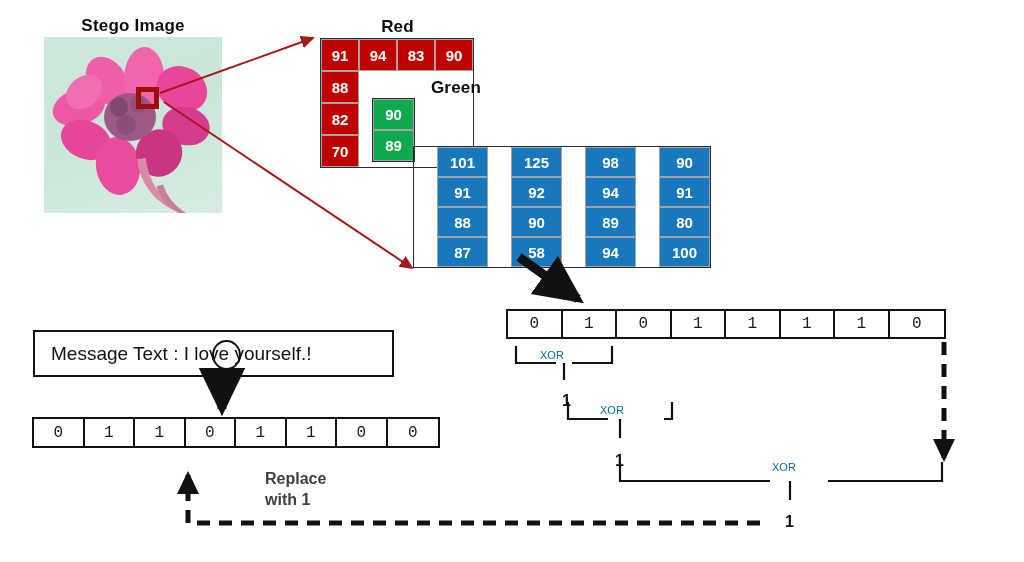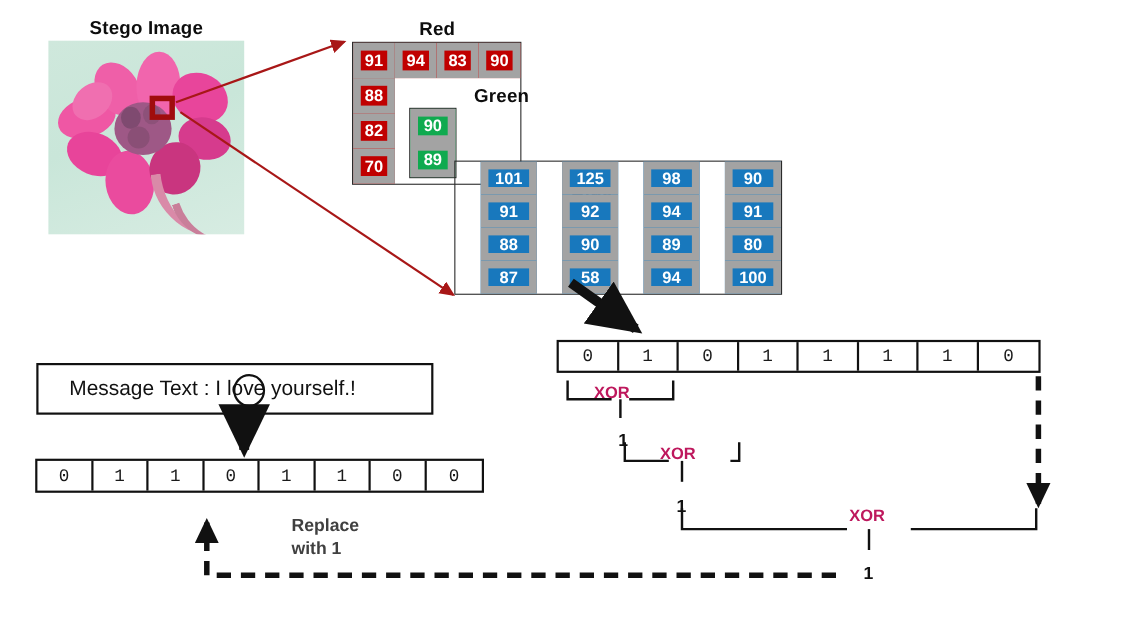--- a/index.html
+++ b/index.html
@@ -13,47 +13,47 @@
 
   
   #stego-photo{left:44px;top:37px;width:178px;height:176px;overflow:hidden;
       background:linear-gradient(160deg,#cfe8dc 0%,#c9e6d9 45%,#d7ece2 100%);}
   .petal{position:absolute;border-radius:50% 50% 50% 50%;}
   .stem{position:absolute;}
 
   
   .mat{position:absolute;border:1px solid #2b2b2b;box-sizing:border-box;}
   .mrow{display:flex;}
-  .cell{box-sizing:border-box;border:7px solid #a3a3a3;color:#ffffff;
+  .cell{box-sizing:border-box;border:1px solid #a3a3a3;color:#ffffff;
         font-weight:bold;font-size:15px;display:flex;align-items:center;
         justify-content:center;font-family:"Liberation Sans",sans-serif;}
   .red  .cell{background:#c00000;}
   .green .cell{background:#0faa4f;}
   .blue .cell{background:#1878bd;margin-left:23px;}
   .cell.rc{width:38px;height:32px;}
   .cell.gc{width:41px;height:31px;}
   .cell.bc{width:51px;height:30px;}
 
   
   .bits{position:absolute;display:flex;border:2px solid #111;box-sizing:border-box;
         background:#fff;}
   .bit{box-sizing:border-box;border-right:2px solid #111;display:flex;
        align-items:center;justify-content:center;font-size:16px;color:#1a1a1a;
        font-family:"Liberation Mono","DejaVu Sans Mono",monospace;}
   .bit:last-child{border-right:none;}
 
   
   #message-box{left:33px;top:330px;width:361px;height:47px;border:2px solid #111;
       box-sizing:border-box;background:#fff;display:flex;align-items:center;}
-  #message-box .mtxt{font-size:19px;padding-left:28px;white-space:nowrap;}
+  #message-box .mtxt{font-size:19px;padding-left:16px;white-space:nowrap;}
   .circle-mark{position:absolute;left:212px;top:340px;width:25px;height:26px;
       border:2.4px solid #111;border-radius:50%;}
 
   
-  .xorlbl{position:absolute;font-weight:bold;font-size:15px;color:#be185d;}
+  .xorlbl{position:absolute;font-weight:normal;font-size:11px;color:#0369a1;}
   .resbit{position:absolute;font-weight:bold;font-size:16px;color:#111;}
   .replace{position:absolute;font-weight:bold;font-size:16px;line-height:21px;color:#404040;}
   svg{position:absolute;left:0;top:0;overflow:visible;}
 </style>
 </head>
 <body>
 
 <div class="abs title" style="left:44px;top:16px;width:178px;">Stego Image</div>
 
 <div class="abs" id="stego-photo">

